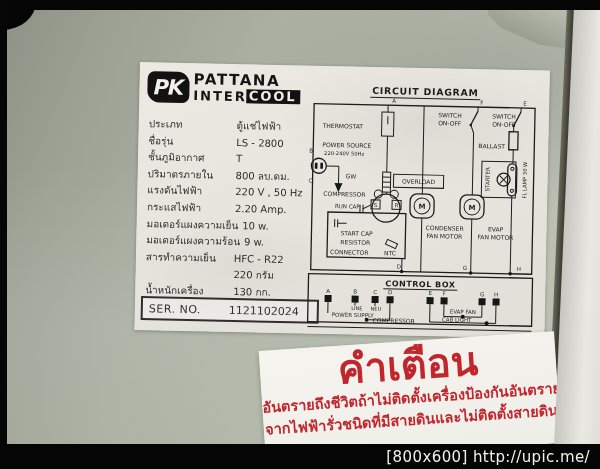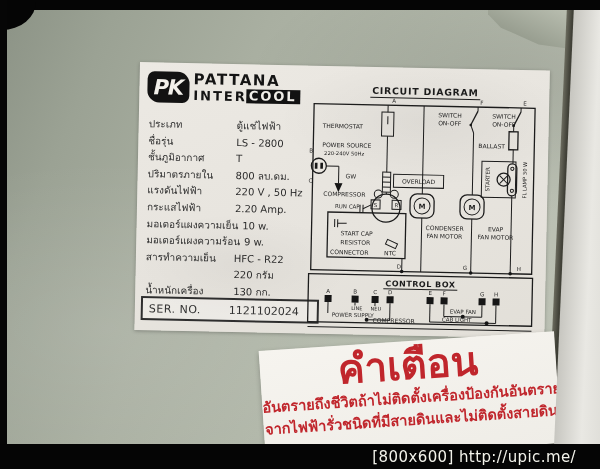--- a/index.html
+++ b/index.html
@@ -31,21 +31,21 @@
   .door-strip{
     position:absolute; left:554px; top:6px; width:60px; height:440px; z-index:4;
     background:linear-gradient(90deg,#c7c6c0,#e9e8e3 45%,#d9d8d2);
     transform:rotate(2.6deg); transform-origin:bottom left;
   }
   .top-bar{ position:absolute; top:0; left:0; width:600px; height:10px; background:#050505; z-index:5; }
   .corner-blob{ position:absolute; top:0; left:0; width:36px; height:30px; background:#050505; border-radius:0 0 95% 0; z-index:5; }
   .left-strip{ position:absolute; top:0; left:0; width:7px; height:469px; background:#060606; z-index:5; }
   .bottom-bar{
     position:absolute; left:0; bottom:0; width:600px; height:25px; background:#050505; z-index:6;
-    display:flex; align-items:center; justify-content:flex-end; padding-right:24px; box-sizing:border-box;
+    display:flex; align-items:center; justify-content:flex-end; padding-right:10px; box-sizing:border-box;
   }
   .watermark{ color:#f2f2ea; font-size:15px; letter-spacing:0.4px; }
 
   
   .spec-sticker{
     position:absolute; left:140px; top:62px; width:410px; height:268px; z-index:3;
     background:
       radial-gradient(60% 40% at 70% 20%, rgba(0,0,0,0.05), rgba(0,0,0,0) 60%),
       radial-gradient(50% 35% at 25% 75%, rgba(0,0,0,0.04), rgba(0,0,0,0) 55%),
       linear-gradient(160deg,#ece9e3, #e7e4de 55%, #e2dfd8);

